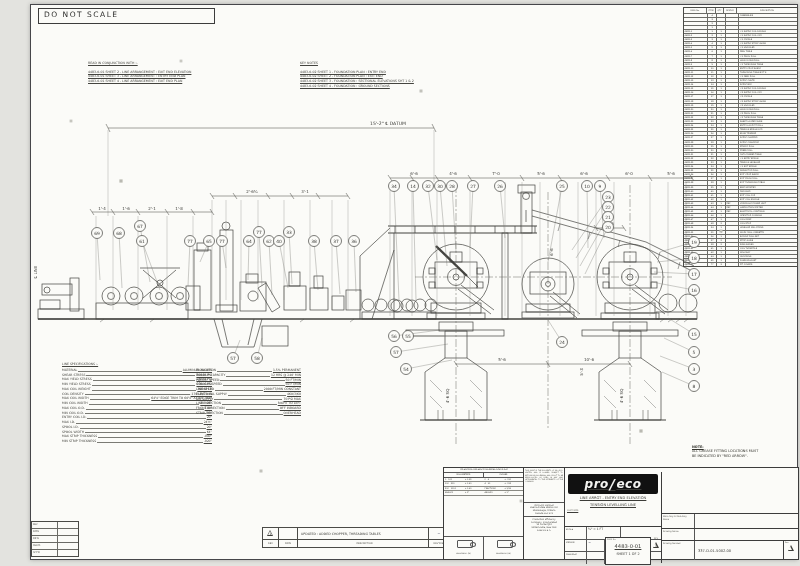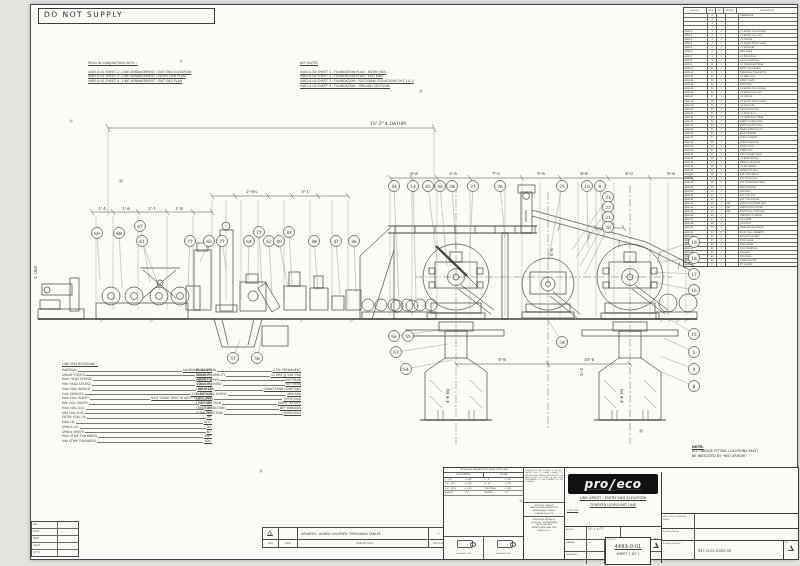--- a/index.html
+++ b/index.html
@@ -102,21 +102,21 @@
   .rg-rev{width:14px;border-left:.8px solid #3c3c3c;position:relative;text-align:center;}
   .rg-rev .lbl{font-size:2px;color:#66665e;text-align:left;padding-left:1px;}
   svg text{font-family:"DejaVu Sans",sans-serif;}
   .speck{pointer-events:none;}
 </style>
 </head>
 <body>
 
 <div class="abs sheet"></div>
 
-<div class="abs dns">DO NOT SUPPLY</div>
+<div class="abs dns">DO NOT SCALE</div>
 
 <div class="abs noteblk" style="left:88px;top:56px;width:190px;">
   <div class="t">READ IN CONJUNCTION WITH :-</div>
   <div class="items">4483-0-01  SHEET 2 - LINE ARRANGEMENT : EXIT END ELEVATION
 4483-0-01  SHEET 3 - LINE ARRANGEMENT : ENTRY END PLAN
 4483-0-01  SHEET 4 - LINE ARRANGEMENT : EXIT END PLAN</div>
 </div>
 
 <div class="abs noteblk" style="left:300px;top:56px;width:190px;">
   <div class="t">KEY NOTES</div>

